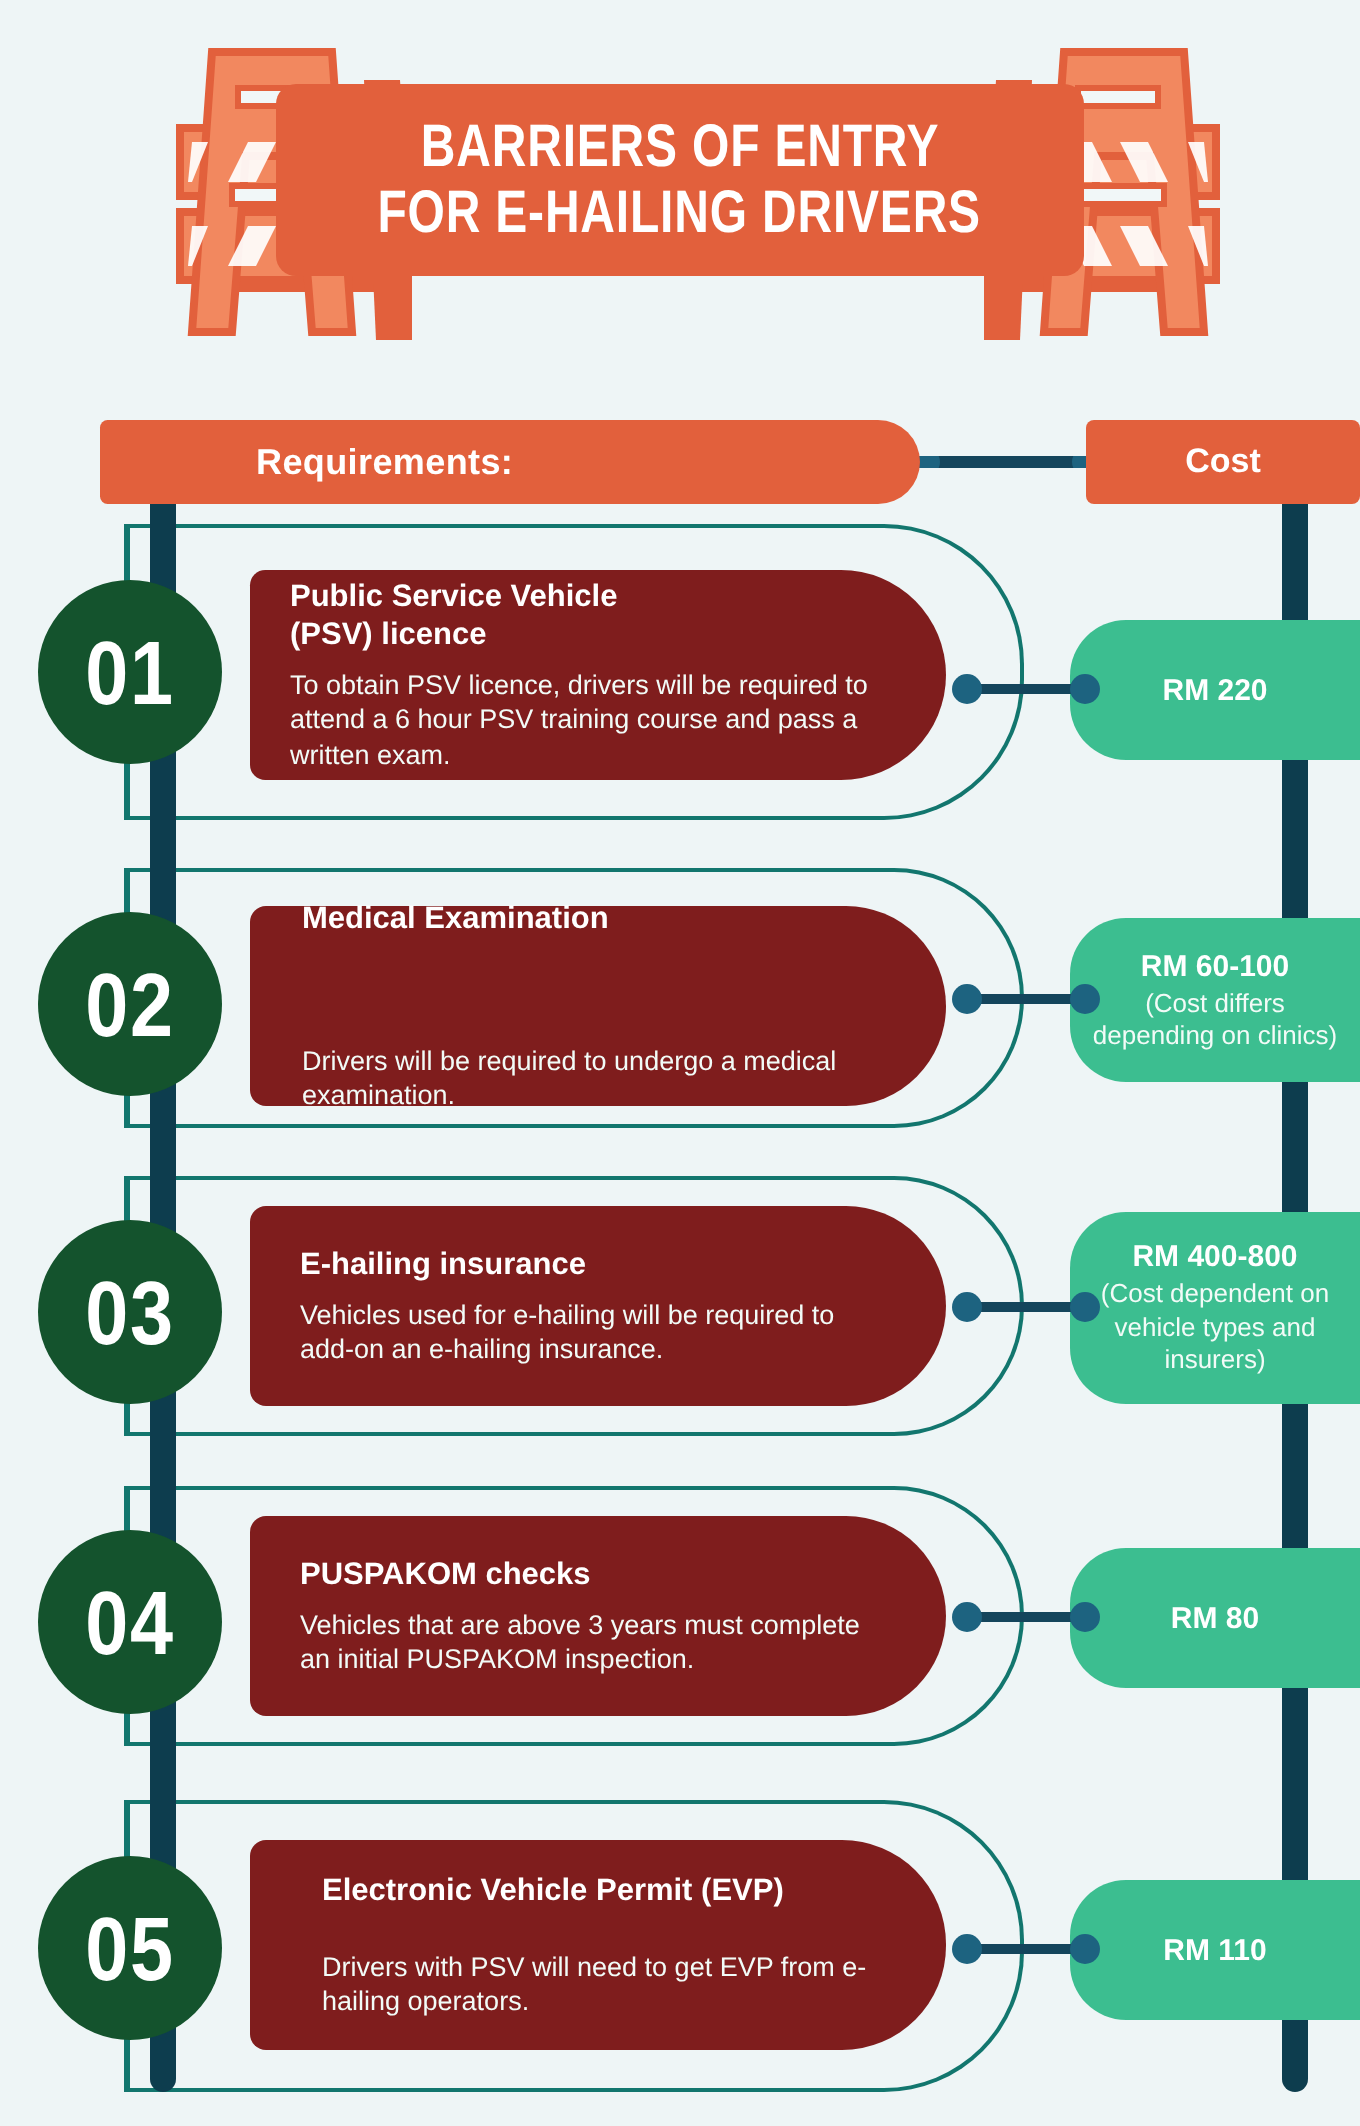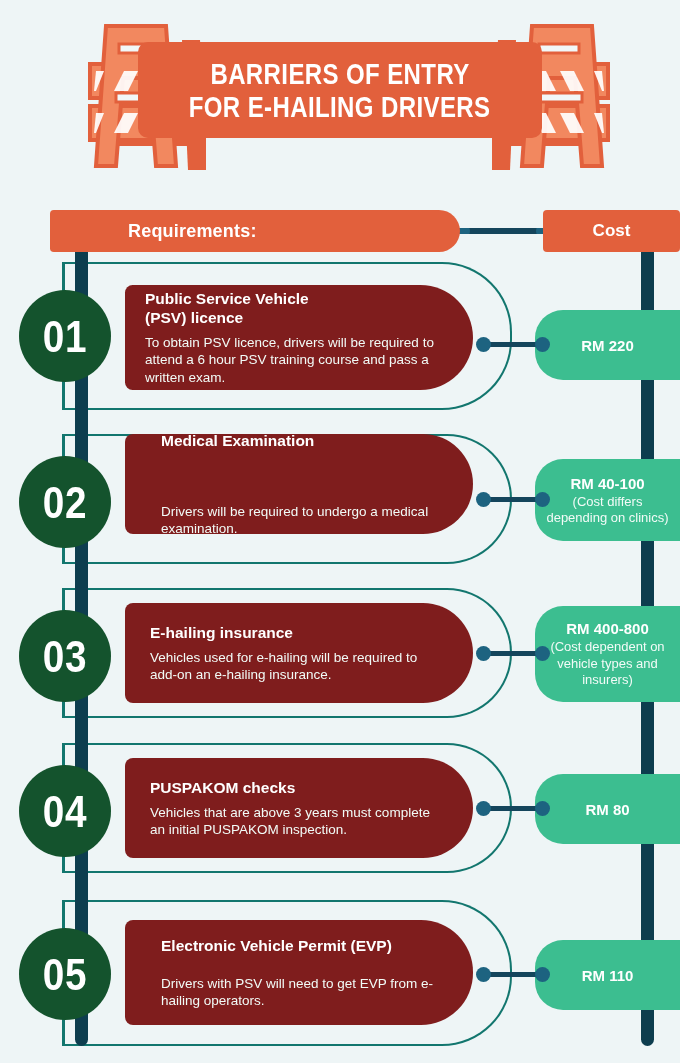--- a/index.html
+++ b/index.html
@@ -328,31 +328,31 @@
       <div class="cost-main">RM 220</div>
     </div>
   </div>
 
   <div class="row" style="top:434px;">
     <div class="track" style="top:0;  height:130px;"></div>
     <div class="track-cap" style="top:0;  height:130px;"></div>
     <div class="num-circle" style="top:22px;">
       <span>02</span>
     </div>
-    <div class="card" style="top:0; height:100px; width:348px; border-radius:8px 50px 50px 8px; padding-left:36px;gap:46px;">
+    <div class="card" style="top:19px; height:100px; width:348px; border-radius:8px 50px 50px 8px; padding-left:26px;gap:46px;">
       <div class="card-title">Medical Examination</div>
       <div class="card-body">Drivers will be required to undergo a medical examination.</div>
     </div>
     <div class="connector" style="left:476px; top:58px; width:74px; height:15px;">
       <div class="cline" style="width:58px;"></div>
       <div class="cdot cdot-a"></div>
       <div class="cdot cdot-b"></div>
     </div>
     <div class="cost-box" style="top:25px; height:82px;">
-      <div class="cost-main">RM 40-100</div>
+      <div class="cost-main">RM 60-100</div>
       <div class="cost-sub">(Cost differs depending on clinics)</div>
     </div>
   </div>
 
   <div class="row" style="top:588px;">
     <div class="track" style="top:0;  height:130px;"></div>
     <div class="track-cap" style="top:0;  height:130px;"></div>
     <div class="num-circle" style="top:22px;">
       <span>03</span>
     </div>

